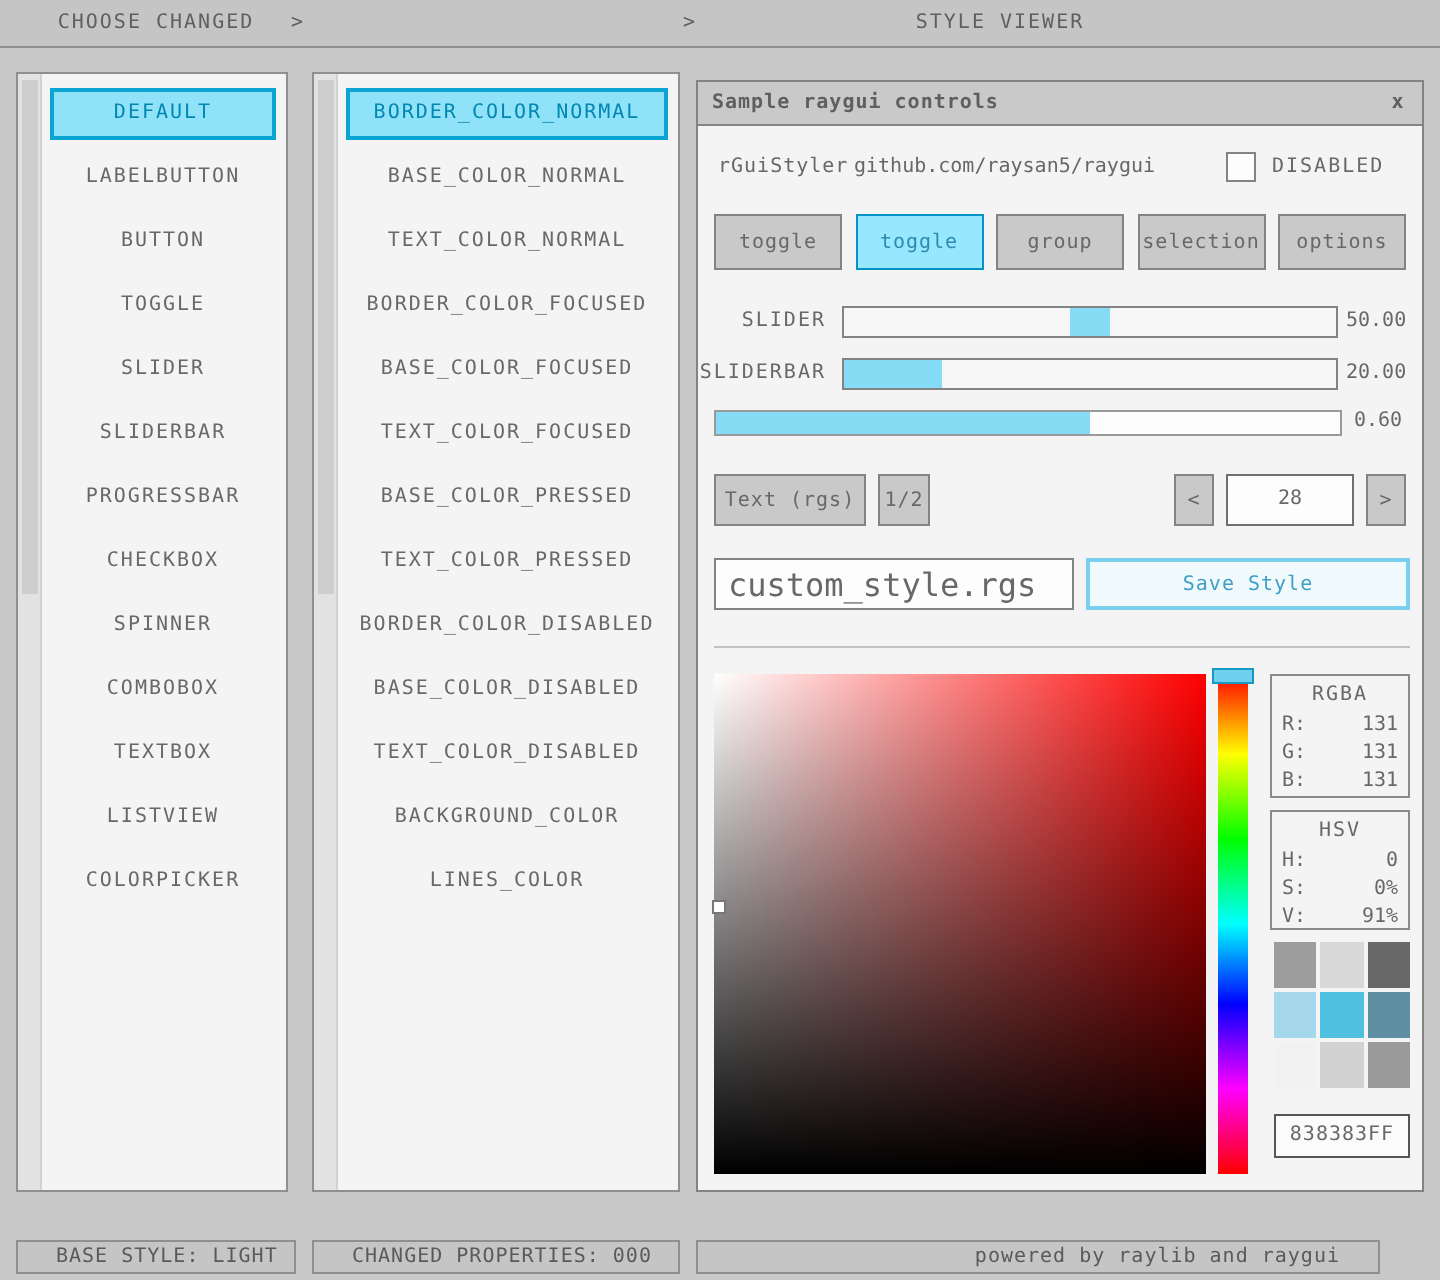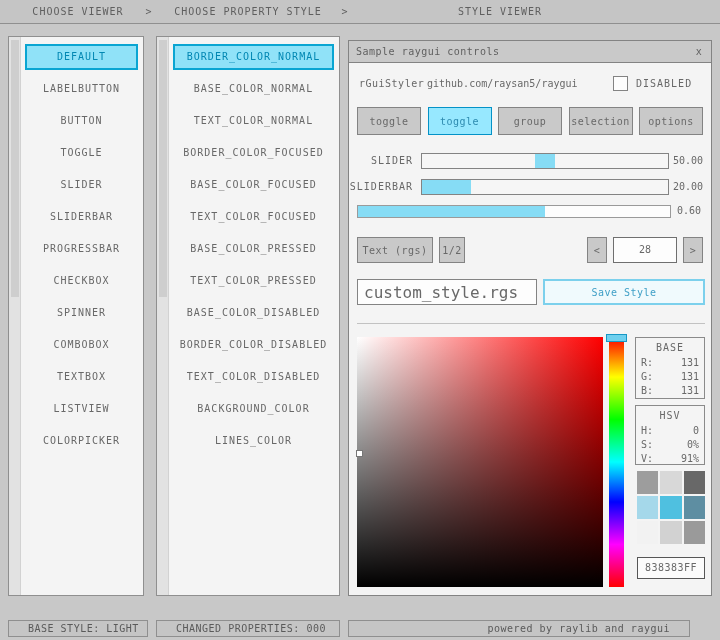--- a/index.html
+++ b/index.html
@@ -24,21 +24,21 @@
   #controls-panel{left:8px;width:136px;}
   #properties-panel{left:156px;width:184px;}
   .rail{position:absolute;left:0;top:0;bottom:0;width:12px;background:#e2e2e2;border-right:1px solid #d2d2d2;}
   .rail-thumb{position:absolute;left:2px;top:3px;width:8px;height:46%;background:#cecece;}
   .list{position:absolute;left:16px;right:5px;top:7px;}
   .item{height:26px;line-height:26px;text-align:center;letter-spacing:1px;cursor:default;margin-bottom:6px;white-space:nowrap;}
   .item.selected{background:#90e2f8;border:2px solid #0aa5d2;color:#0287b3;line-height:22px;}
 
   
   #viewer-window{position:absolute;left:348px;top:40px;width:364px;height:556px;background:#f4f4f4;border:1px solid #838383;}
-  .titlebar{position:absolute;left:0;top:0;right:0;height:22px;background:#c9c9c9;border-bottom:1px solid #838383;line-height:21px;padding:0 7px;letter-spacing:.5px;color:#5f5f5f;}
+  .titlebar{position:absolute;left:0;top:0;right:0;height:22px;background:#c9c9c9;border-bottom:1px solid #838383;line-height:21px;padding:0 7px;letter-spacing:.5px;color:#5f5f5f;font-weight:bold;}
   .titlebar .close{position:absolute;right:4px;top:3px;width:16px;height:16px;line-height:15px;text-align:center;cursor:default;}
 
   .wabs{position:absolute;}
   #brand{left:10px;top:37px;letter-spacing:.5px;}
   #repo{left:78px;top:37px;width:176px;text-align:left;}
   #disabled-box{left:264px;top:35px;width:15px;height:15px;background:#fdfdfd;border:1px solid #838383;}
   #disabled-label{left:287px;top:37px;letter-spacing:1px;}
 
   #toggles{left:8px;top:66px;right:8px;height:28px;display:flex;justify-content:space-between;}
   .btn{background:#c9c9c9;border:1px solid #838383;color:#686868;display:flex;align-items:center;justify-content:center;letter-spacing:.5px;cursor:default;}
@@ -90,23 +90,22 @@
   
   .status{position:absolute;top:620px;height:17px;background:#c5c5c5;border:1px solid #8f8f8f;line-height:15px;padding:0 19px;letter-spacing:.5px;color:#5a5a5a;white-space:nowrap;}
   #status-left{left:8px;width:140px;}
   #status-center{left:156px;width:184px;}
   #status-right{left:348px;width:342px;text-align:right;}
 </style>
 </head>
 <body>
 
 <div class="topbar">
-  <div class="tb" id="s1">CHOOSE VIEWER</div>
+  <div class="tb" id="s1">CHOOSE CHANGED</div>
   <div class="tb" id="a1">&gt;</div>
-  <div class="tb" id="s2">CHOOSE PROPERTY STYLE</div>
   <div class="tb" id="a2">&gt;</div>
   <div class="tb" id="s3">STYLE VIEWER</div>
 </div>
 
 <div class="panel" id="controls-panel">
   <div class="rail">
     <div class="rail-thumb"></div>
   </div>
   <div class="list">
       <div class="item selected">DEFAULT</div>
@@ -131,22 +130,22 @@
   </div>
   <div class="list">
       <div class="item selected">BORDER_COLOR_NORMAL</div>
       <div class="item">BASE_COLOR_NORMAL</div>
       <div class="item">TEXT_COLOR_NORMAL</div>
       <div class="item">BORDER_COLOR_FOCUSED</div>
       <div class="item">BASE_COLOR_FOCUSED</div>
       <div class="item">TEXT_COLOR_FOCUSED</div>
       <div class="item">BASE_COLOR_PRESSED</div>
       <div class="item">TEXT_COLOR_PRESSED</div>
+      <div class="item">BORDER_COLOR_DISABLED</div>
       <div class="item">BASE_COLOR_DISABLED</div>
-      <div class="item">BORDER_COLOR_DISABLED</div>
       <div class="item">TEXT_COLOR_DISABLED</div>
       <div class="item">BACKGROUND_COLOR</div>
       <div class="item">LINES_COLOR</div>
     </div>
 </div>
 
 <div id="viewer-window">
   <div class="titlebar">
     <span>Sample raygui controls</span>
     <span class="close">x</span>
@@ -193,21 +192,21 @@
 
   <div class="wabs" id="divider"></div>
 
   <div class="wabs" id="sv-square">
     <div id="sv-marker"></div>
   </div>
   <div class="wabs" id="hue-bar"></div>
   <div class="wabs" id="hue-handle"></div>
 
   <div class="wabs groupbox" id="rgba-box">
-    <div class="gb-title">BASE</div>
+    <div class="gb-title">RGBA</div>
     <div class="gb-row">
       <span>R:</span>
       <span>131</span>
     </div>
     <div class="gb-row">
       <span>G:</span>
       <span>131</span>
     </div>
     <div class="gb-row">
       <span>B:</span>

